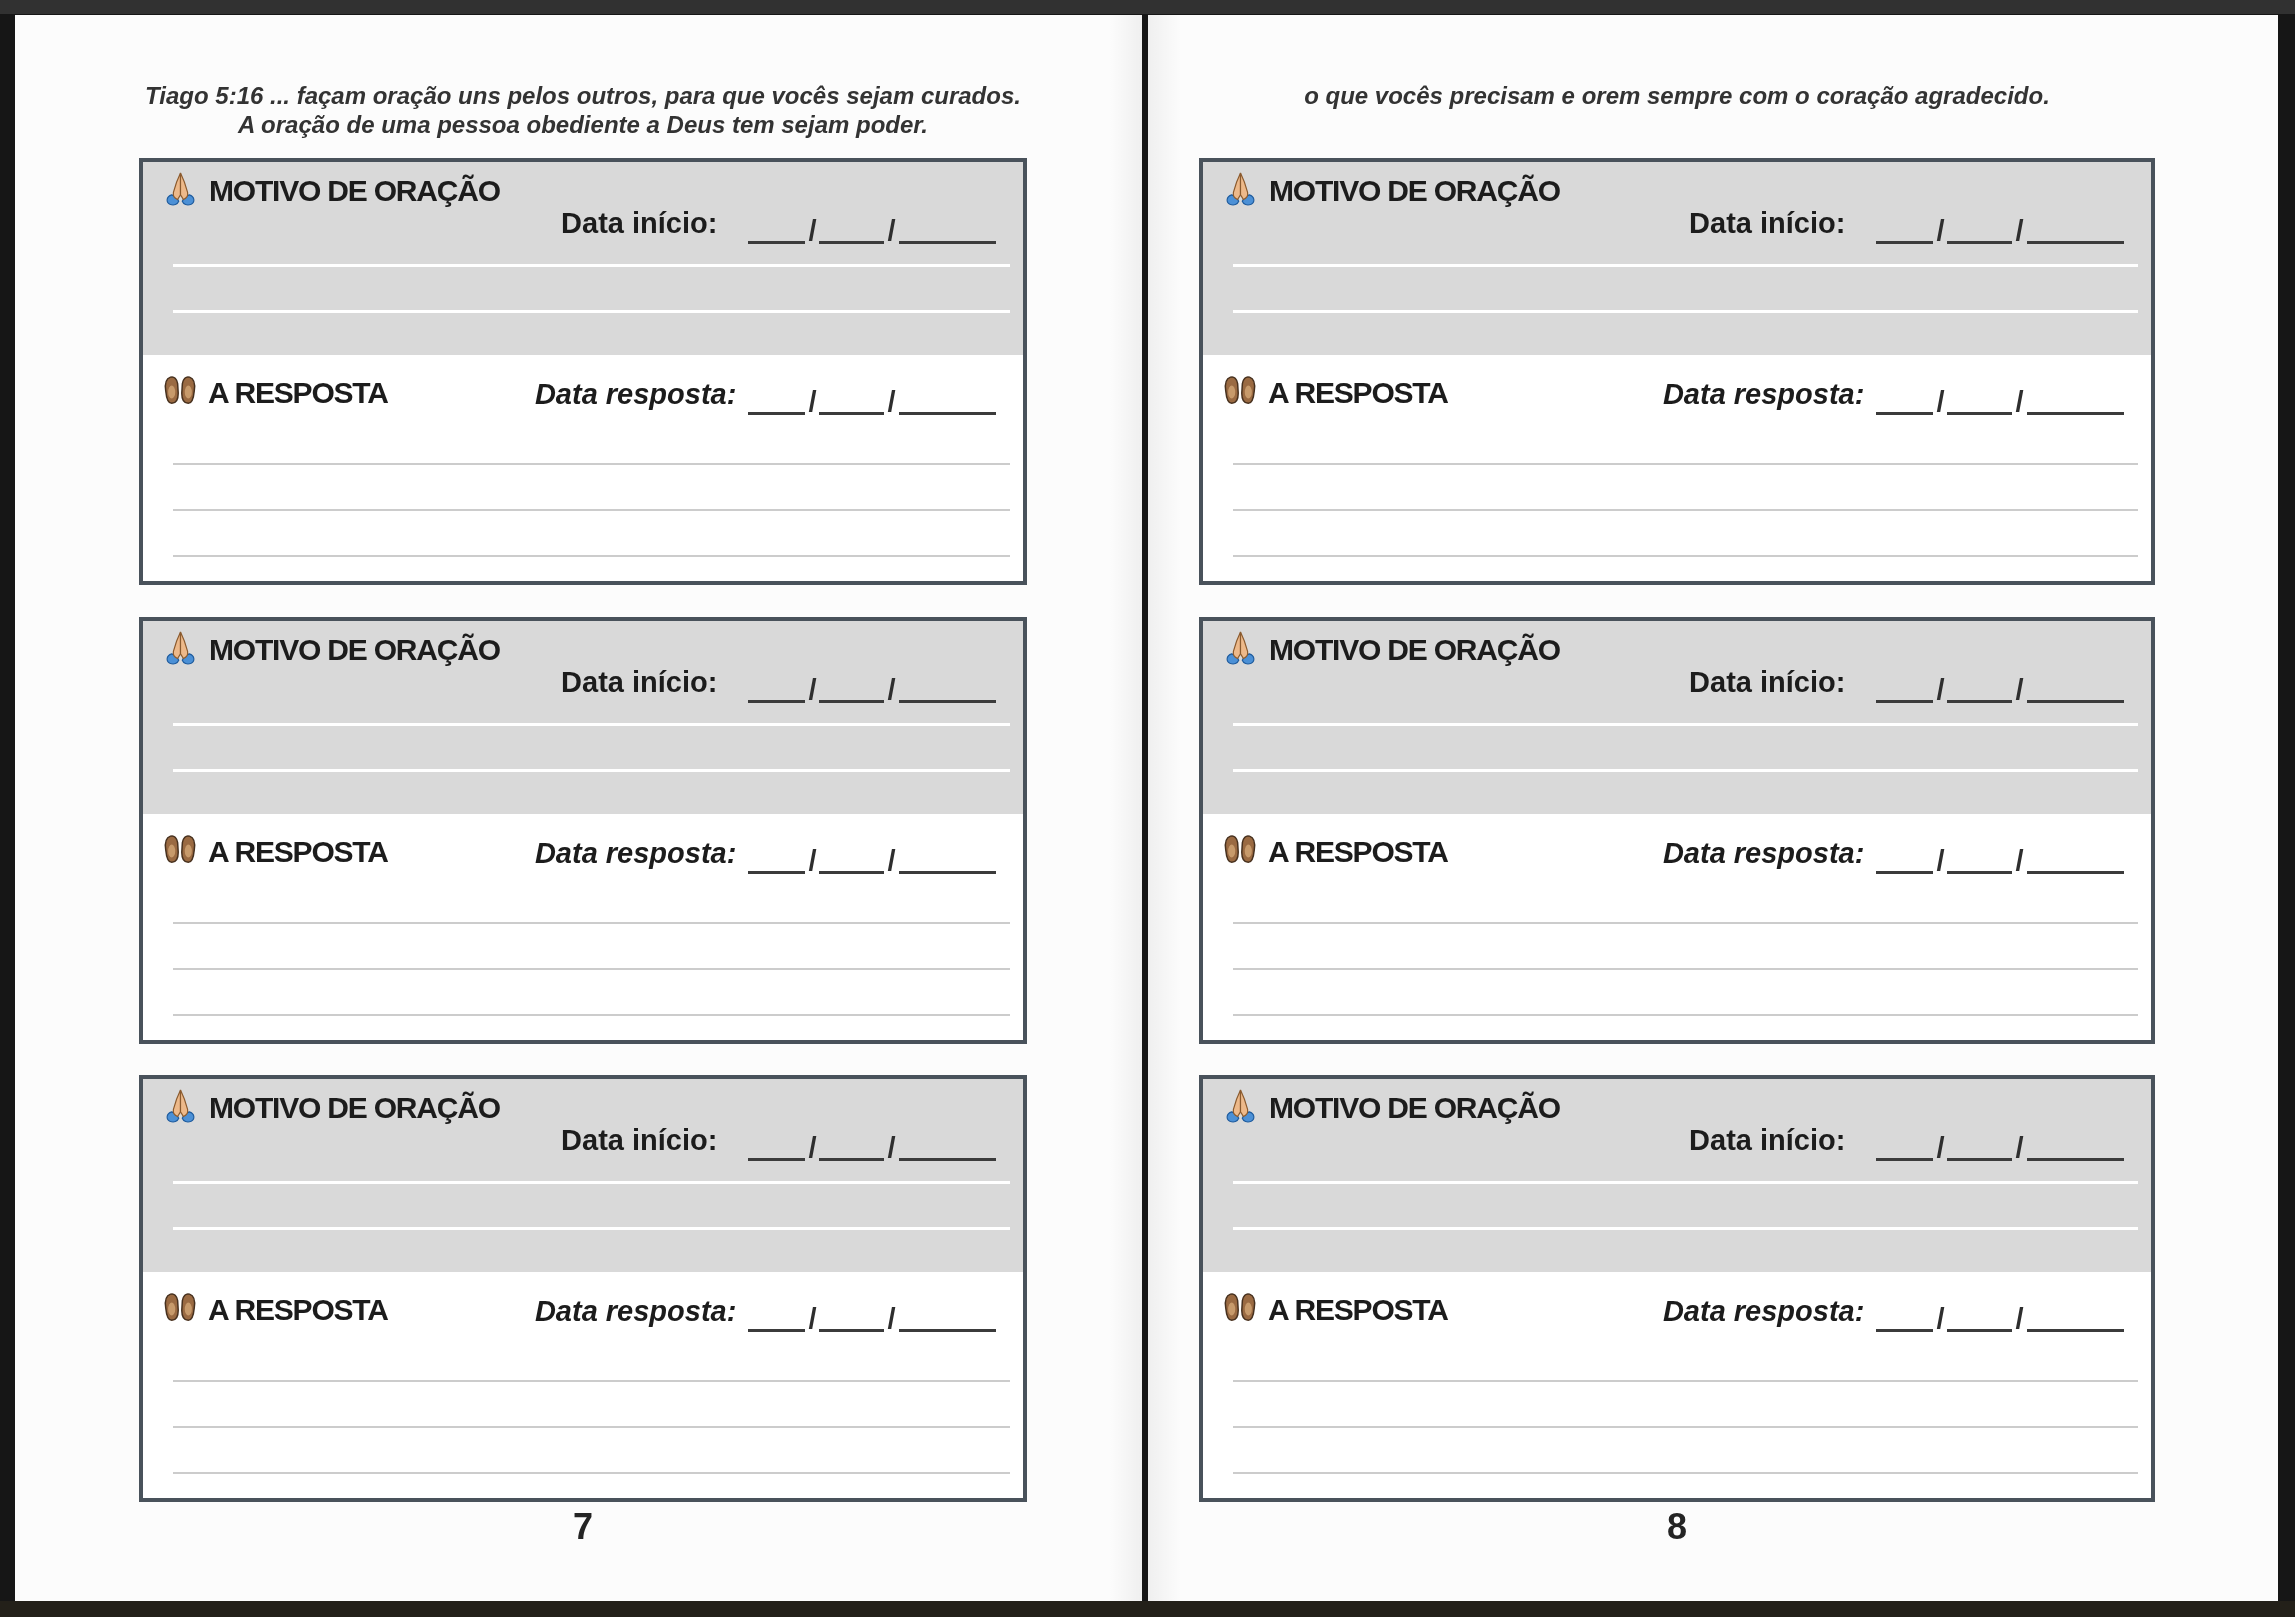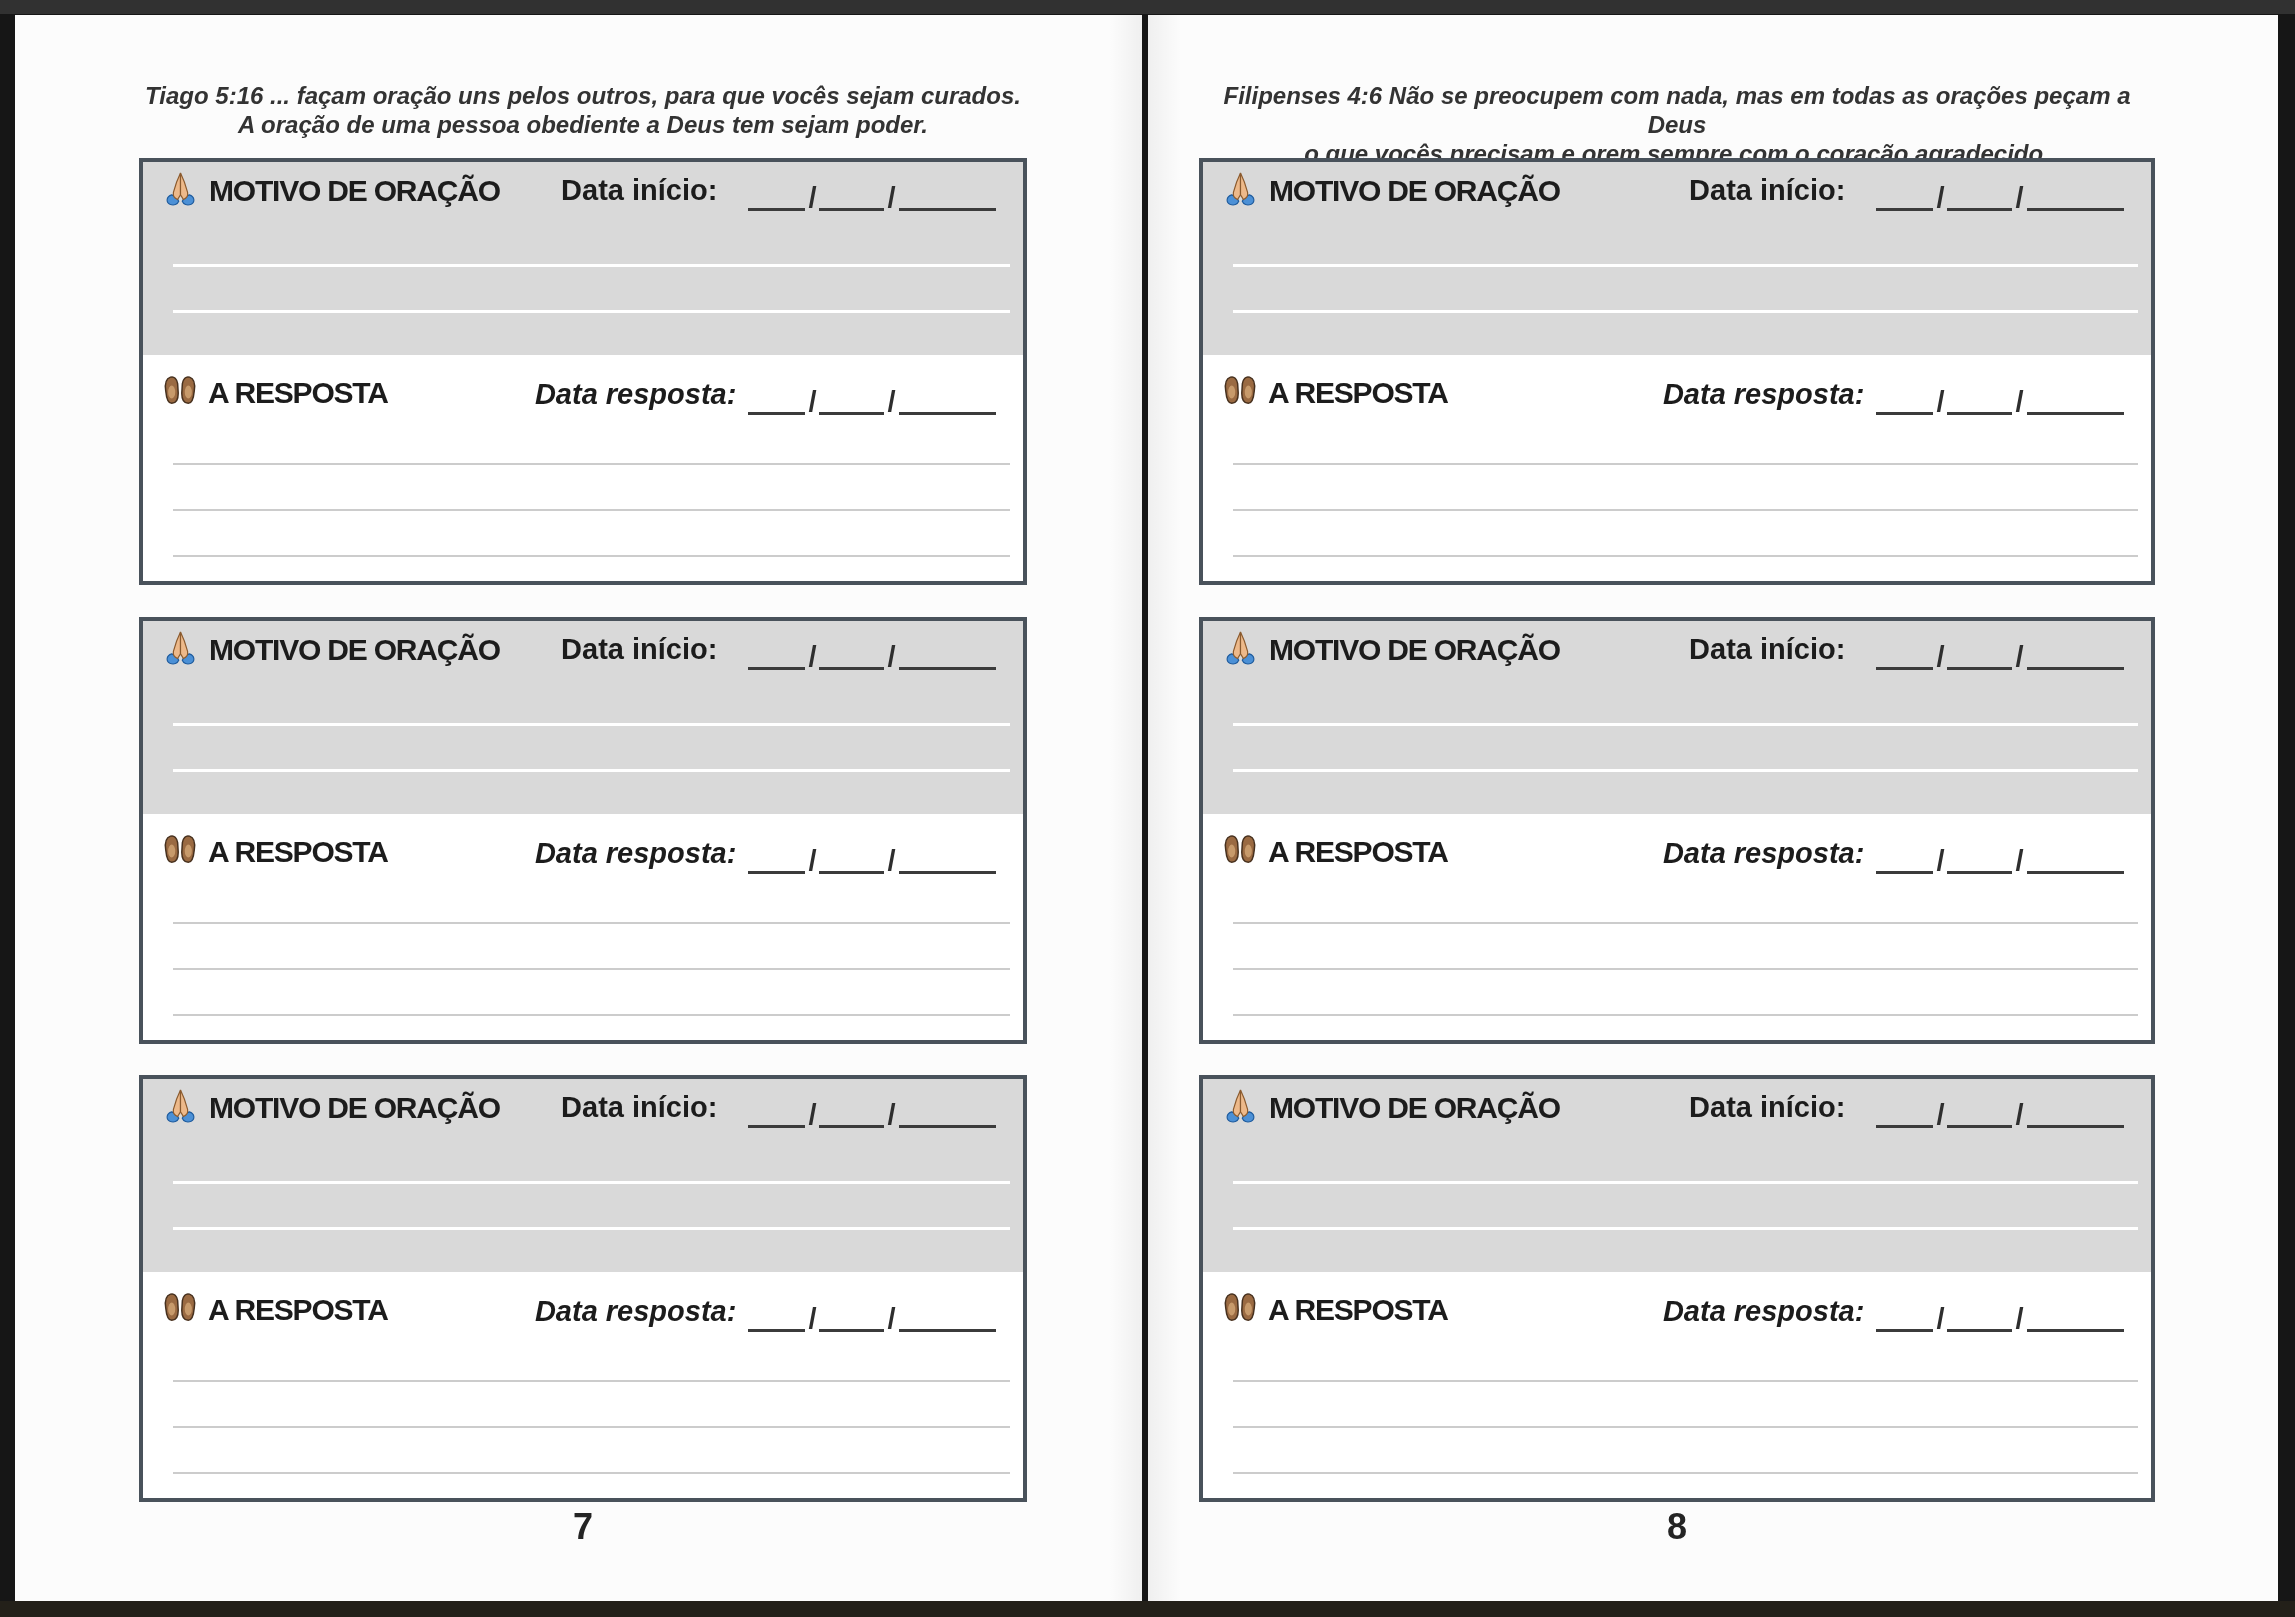--- a/index.html
+++ b/index.html
@@ -40,21 +40,21 @@
   .row{position:absolute;left:18px;right:27.5px;display:flex;
     justify-content:space-between;align-items:flex-start;}
   .row-top{top:7.2px;}
   .row-resp{top:209px;}
 
   .hgroup{display:flex;align-items:center;gap:9px;height:43px;}
   .icon{flex:0 0 auto;display:block;}
   .sec-label{font-weight:bold;font-size:30px;line-height:43px;letter-spacing:-1.2px;color:#1c1c1c;white-space:nowrap;}
 
   .dgroup{display:flex;align-items:flex-end;}
-  .row-top  .dgroup{height:42px;}
+  .row-top  .dgroup{height:42px;margin-top:33px;}
   .row-resp .dgroup{height:44px;}
   .date-label{font-weight:bold;font-size:29px;line-height:42px;color:#1c1c1c;white-space:nowrap;}
   .row-top  .date-label{margin-right:31px;}
   .row-resp .date-label{margin-right:12px;font-style:italic;}
   .blanks{display:flex;align-items:flex-end;}
   .blank{height:24px;border-bottom:3.6px solid #3b3b3b;}
   .blank.b1{width:57px;}
   .blank.b2{width:65px;}
   .blank.b3{width:97px;}
   .slash{font-weight:bold;font-size:29px;line-height:27.5px;margin:0 3px;color:#2e2e2e;transform:translateY(1.2px);}
@@ -257,21 +257,20 @@
     <div class="wline w3"></div>
   </div>
 </div>
       <div class="page-num">7</div>
     </div>
   </div>
 
   <div class="page right">
     <div class="content">
       <div class="verse">
-        <div>Filipenses 4:6 Não se preocupem com nada, mas em todas as orações peçam a Deus</div>
         <div>o que vocês precisam e orem sempre com o coração agradecido.</div>
       </div>
       <div class="entries">
   <div class="entry-card">
     <div class="sec-motivo"></div>
 
     <div class="row row-top">
       <div class="hgroup">
         <span class="icon">
           <svg width="39" height="39" viewBox="0 0 66 66">

